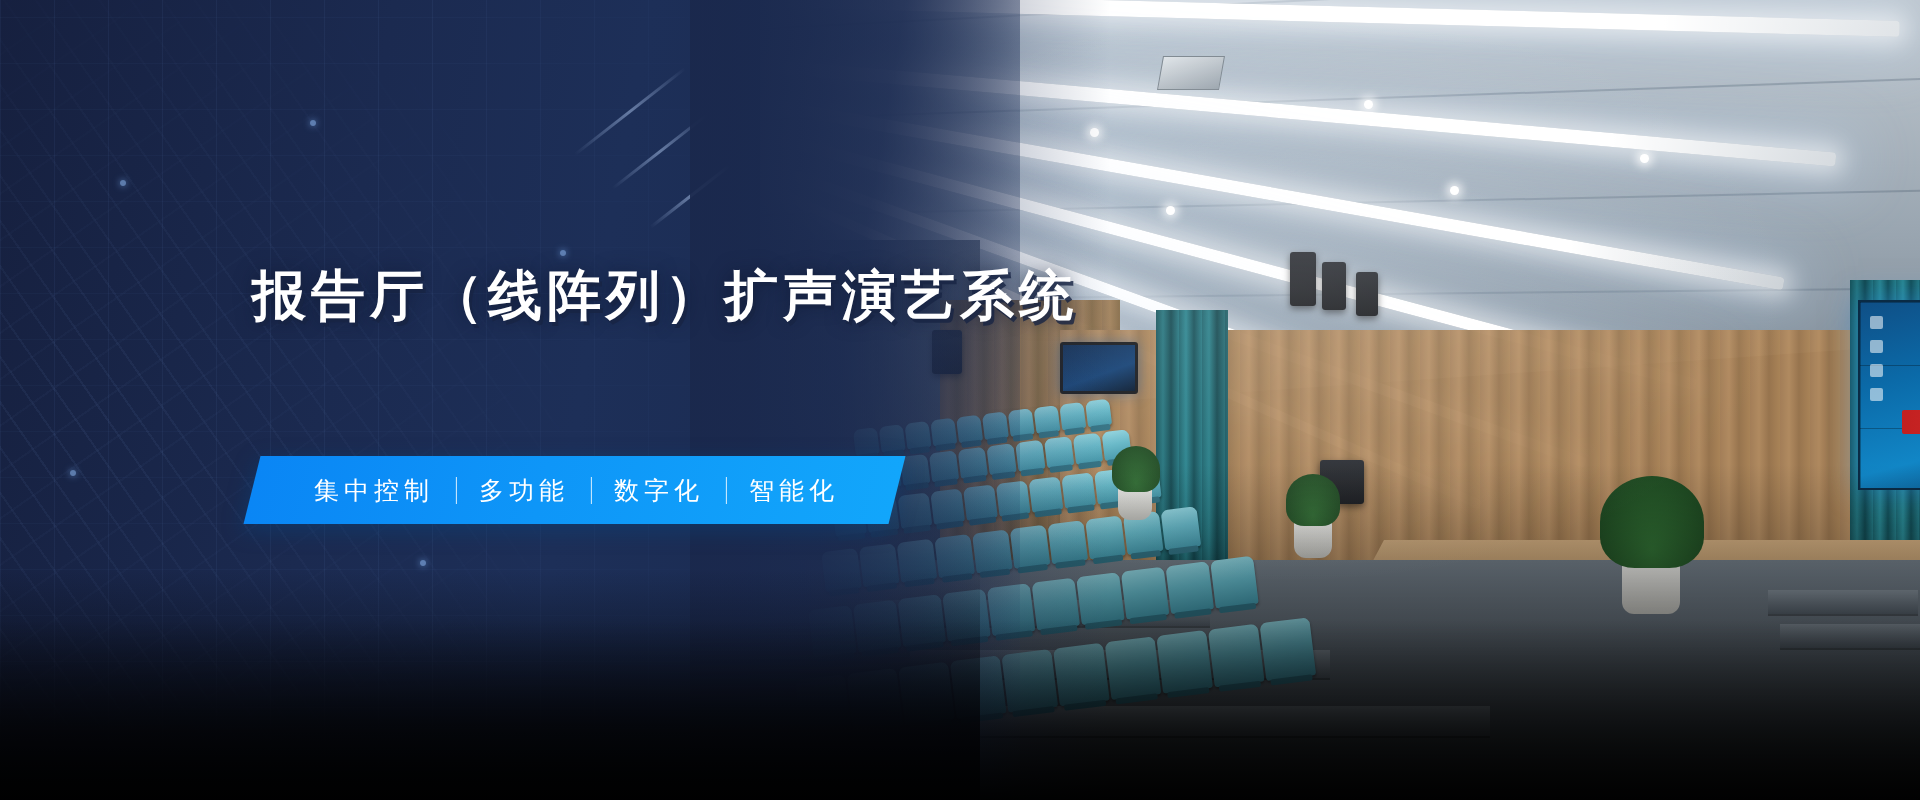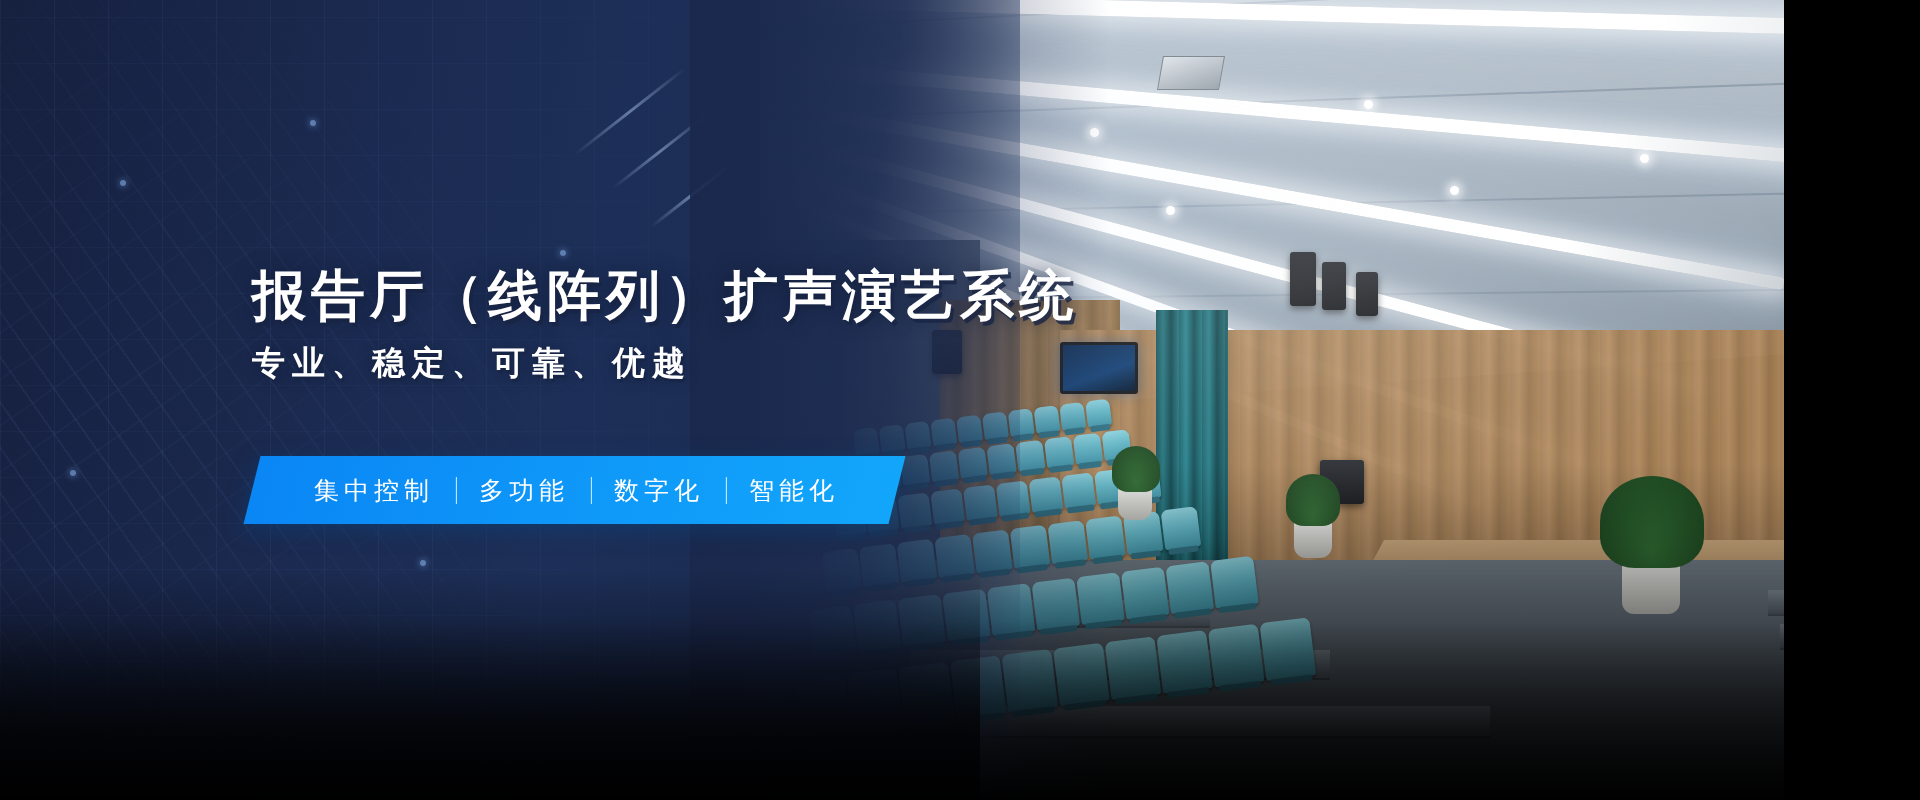--- a/index.html
+++ b/index.html
@@ -7,21 +7,21 @@
   html, body {
     width: 1920px;
     height: 800px;
     overflow: hidden;
     background: #000;
     font-family: "Liberation Sans", "DejaVu Sans", sans-serif;
   }
 
   #hero {
     position: relative;
-    width: 1784px;
+    width: 1920px;
     height: 800px;
     overflow: hidden;
     background: #0e1a33;
   }
 
   
   .photo {
     position: absolute;
     left: 760px; top: 0;
     width: 1160px; height: 800px;
@@ -472,21 +472,20 @@
 
     <div class="streak" style="left:560px; top:110px; width:140px;"></div>
     <div class="streak" style="left:600px; top:150px; width:120px;"></div>
     <div class="streak" style="left:640px; top:195px; width:100px;"></div>
   </div>
 
   <div class="seam"></div>
 
   <div class="copy">
     <div class="headline">报告厅（线阵列）扩声演艺系统</div>
-    <div class="subhead">专业、稳定、可靠、优越</div>
   </div>
 
   <div class="tagbar">
     <div class="tagbar-inner">
       <span class="tag">集中控制</span>
       <span class="divider"></span>
       <span class="tag">多功能</span>
       <span class="divider"></span>
       <span class="tag">数字化</span>
       <span class="divider"></span>

